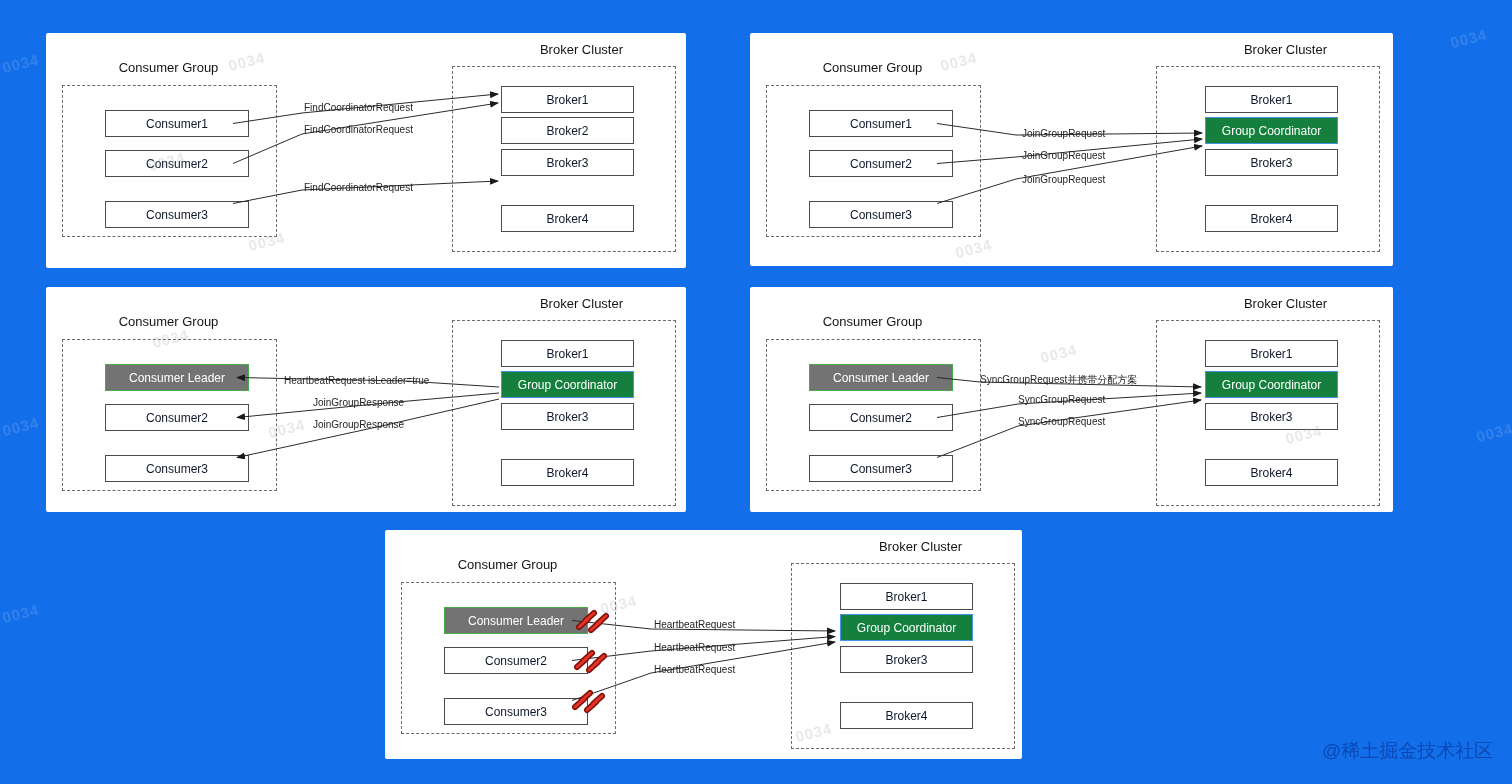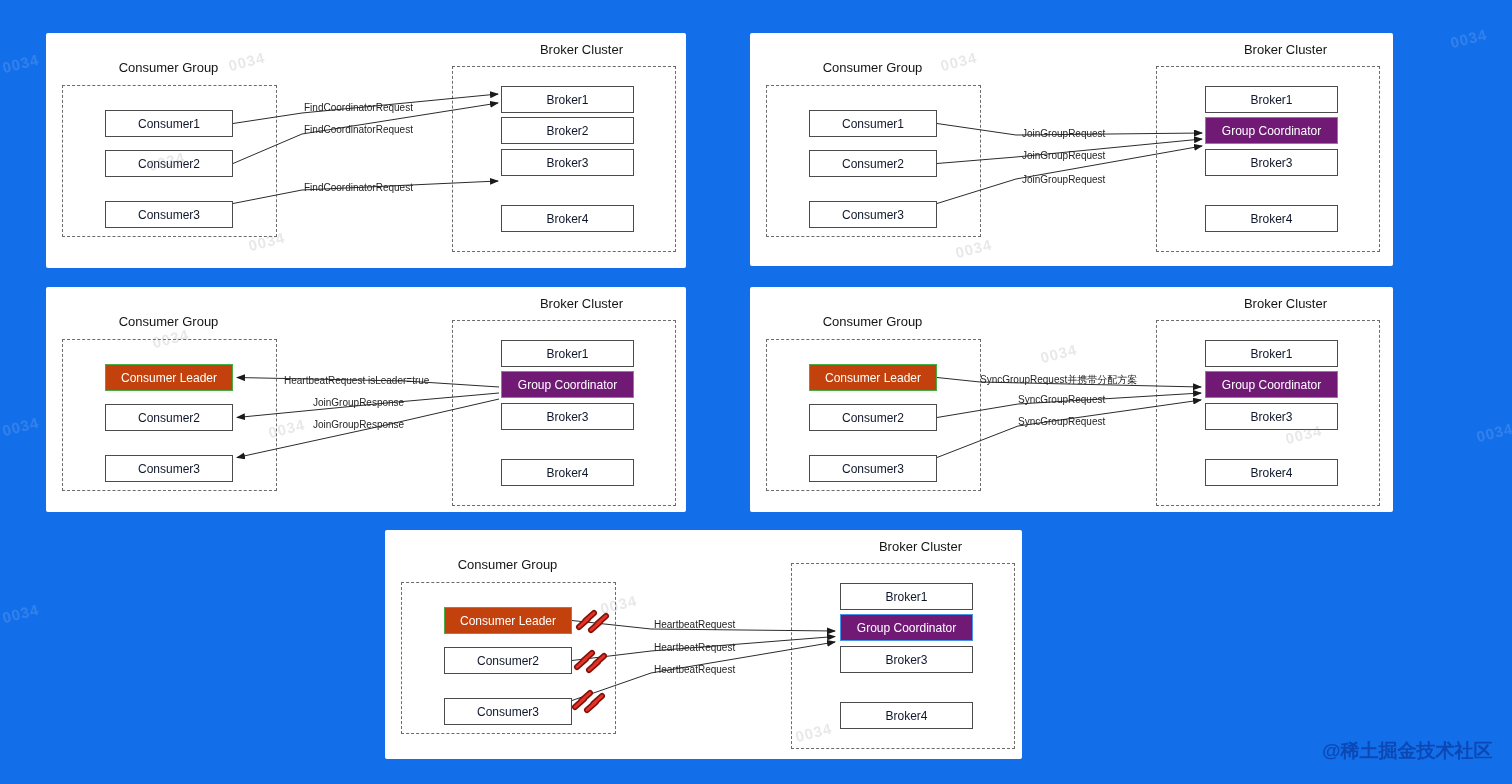--- a/index.html
+++ b/index.html
@@ -14,38 +14,38 @@
   .cg-t{left:40px;top:27px;width:165px;}
   .bc-t{left:453px;top:9px;width:165px;}
   .dash{border:1.5px dashed #6b6b6b;box-sizing:border-box;}
   .cg-d{left:16px;top:52px;width:215px;height:152px;}
   .bc-d{left:406px;top:33px;width:224px;height:186px;}
   .node{
     border:1.5px solid #4b4b4b;background:#fff;box-sizing:border-box;
     display:flex;align-items:center;justify-content:center;
     font-size:12px;color:#0f172a;white-space:nowrap;
   }
-  .c-n{left:59px;width:128px;height:27px;}
+  .c-n{left:59px;width:144px;height:27px;}
   .b-n{left:455px;width:133px;height:27px;}
   .r1{top:77px}.r2{top:117px}.r3{top:168px}
   .b1{top:53px}.b2{top:84px}.b3{top:116px}.b4{top:172px}
-  .node.leader{background:#c2410c;border-color:#47ad47;color:#fff;}
-  .node.coordinator{background:#701a75;border-color:#4594e6;color:#fff;}
+  .node.leader{background:#737373;border-color:#47ad47;color:#fff;}
+  .node.coordinator{background:#15803d;border-color:#4594e6;color:#fff;}
   .arrows{left:0;top:0;}
   .arrow{fill:none;stroke:#2b2b2b;stroke-width:1;}
   .msg{font-size:10px;color:#242424;white-space:nowrap;}
   .bolt{overflow:visible;}
   .wm{
     position:absolute;font-size:15px;font-weight:bold;color:#8f8f8f;
     opacity:.20;transform:rotate(-14deg);white-space:nowrap;letter-spacing:1px;
   }
   .wm.on-blue{color:#ffffff;opacity:.13;}
   .site-watermark{
     position:absolute;left:1322px;top:738px;
-    font-size:19px;font-weight:bold;color:#0a3fa8;opacity:.8;white-space:nowrap;
+    font-size:19px;font-weight:normal;color:#0a3fa8;opacity:.8;white-space:nowrap;
   }
 </style>
 </head>
 <body>
 
 <svg width="0" height="0" style="position:absolute">
   <defs>
     <marker id="arrowhead" markerWidth="9" markerHeight="7" refX="8" refY="3.5" orient="auto">
       <path d="M0,0 L9,3.5 L0,7 z" fill="#1a1a1a"></path>
     </marker>

